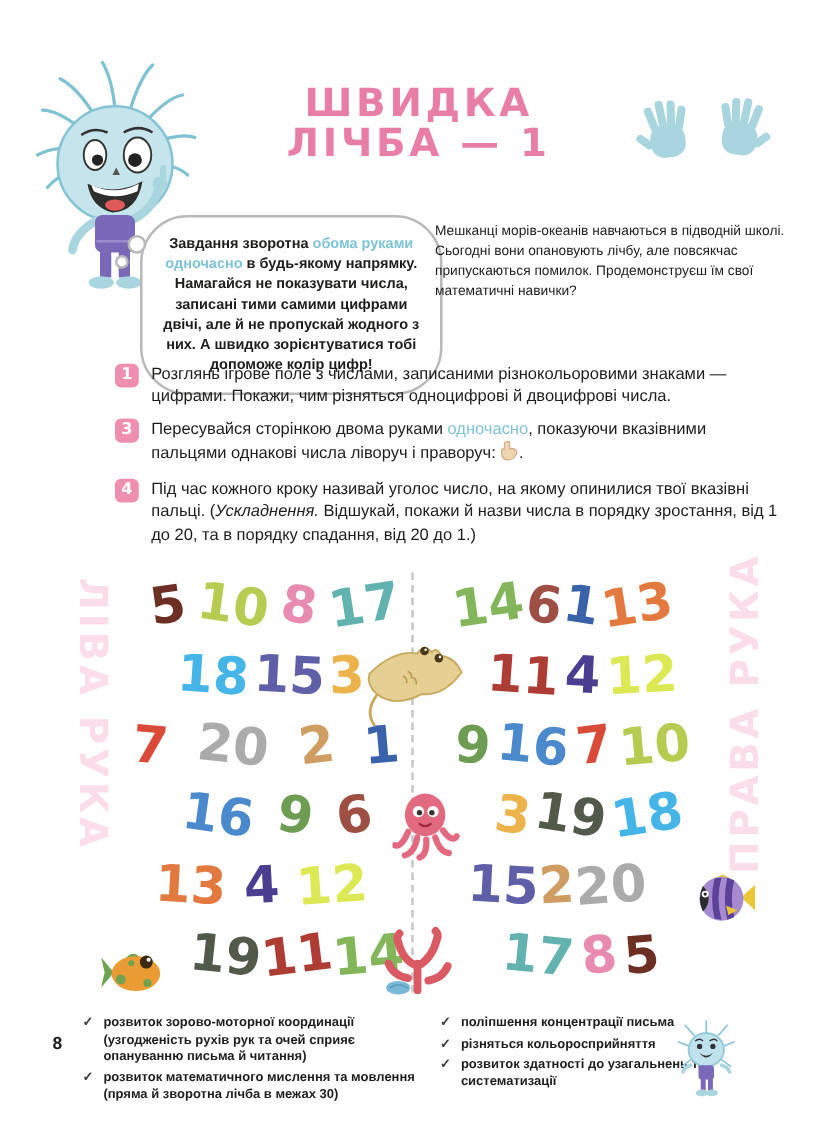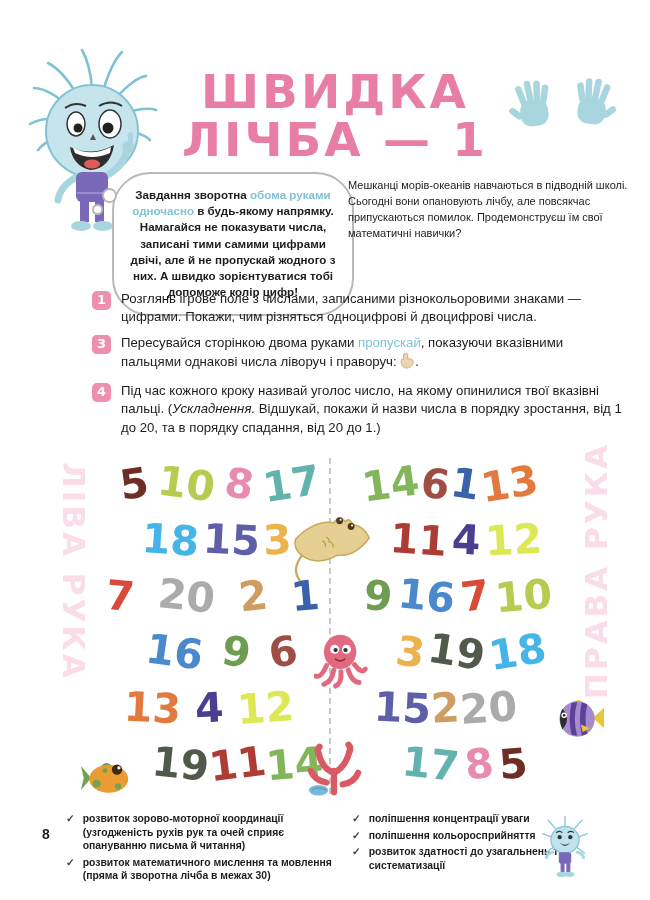--- a/index.html
+++ b/index.html
@@ -2,21 +2,21 @@
 <html><head>
 <meta charset="utf-8">
 <style>
   html,body{margin:0;padding:0;}
   body{width:650px;height:900px;background:#ffffff;font-family:"Liberation Sans",sans-serif;color:#1d1d1b;}
   .page{position:relative;width:650px;height:900px;background:#fff;overflow:hidden;}
 
   
   .title{position:absolute;left:175px;top:68px;width:320px;text-align:center;
          color:#e87ea6;font-weight:800;font-family:"DejaVu Sans",sans-serif;
-         font-size:47px;line-height:1.02;letter-spacing:3px;}
+         font-size:31px;line-height:1.02;letter-spacing:3px;}
 
   
   .mascot-big{position:absolute;left:20px;top:36px;}
   
   .hands{position:absolute;left:506px;top:74px;}
 
   
   .bubble{position:absolute;left:112px;top:172px;width:218px;background:#fff;
           border:2px solid #b9b9b9;border-radius:38px;padding:13px 10px;
           font-size:11.6px;font-weight:bold;text-align:center;line-height:1.4;}
@@ -160,21 +160,21 @@
   <div class="steps">
     <div class="step">
       <span class="badge">1</span>
       <span>Розглянь ігрове поле з числами, записаними різнокольоровими знаками — цифрами. Покажи, чим різняться одноцифрові й двоцифрові числа.</span>
     </div>
     <div class="step">
       <span class="badge">2</span>
     </div>
     <div class="step">
       <span class="badge">3</span>
-      <span>Пересувайся сторінкою двома руками </span><span class="hl">пропускай</span><span>, показуючи вказівними пальцями однакові числа ліворуч і праворуч: </span><span class="finger"><svg width="15" height="17" viewBox="0 0 15 17">
+      <span>Пересувайся сторінкою двома руками </span><span class="hl">одночасно</span><span>, показуючи вказівними пальцями однакові числа ліворуч і праворуч: </span><span class="finger"><svg width="15" height="17" viewBox="0 0 15 17">
             <path d="M5.5,1.5 Q7,0.4 7.6,2.2 L7.8,7 Q10.8,6 12.8,8.2 Q14,9.6 13,11.5 Q11,16 6.6,16 Q2.4,16 1.3,11.6 L1.2,8.6 Q1.3,6.4 3.4,7.4 L3.6,3 Q3.8,1.2 5.5,1.5 Z" fill="#eed5b2" stroke="#cfa97f" stroke-width="0.9"></path>
           </svg></span><span>.</span>
     </div>
     <div class="step">
       <span class="badge">4</span>
       <span>Під час кожного кроку називай уголос число, на якому опинилися твої вказівні пальці. (</span><span class="it">Ускладнення.</span><span> Відшукай, покажи й назви числа в порядку зростання, від 1 до 20, та в порядку спадання, від 20 до 1.)</span>
     </div>
   </div>
 
   <div class="side-label label-left">ЛІВА РУКА</div>
@@ -334,25 +334,25 @@
           <span>розвиток зорово-моторної координації (узгодженість рухів рук та очей сприяє опануванню письма й читання)</span>
         </div>
         <div class="footer-item">
           <span class="check">✓</span>
           <span>розвиток математичного мислення та мовлення (пряма й зворотна лічба в межах 30)</span>
         </div>
       </div>
     <div class="footer-col-right">
         <div class="footer-item">
           <span class="check">✓</span>
-          <span>поліпшення концентрації уваги</span>
-        </div>
-        <div class="footer-item">
-          <span class="check">✓</span>
-          <span>поліпшення кольоросприйняття</span>
+          <span>поліпшення концентрації письма</span>
+        </div>
+        <div class="footer-item">
+          <span class="check">✓</span>
+          <span>різняться кольоросприйняття</span>
         </div>
         <div class="footer-item">
           <span class="check">✓</span>
           <span>розвиток здатності до узагальнень та систематизації</span>
         </div>
       </div>
   </div>
 
   <div class="page-num">8</div>
 

